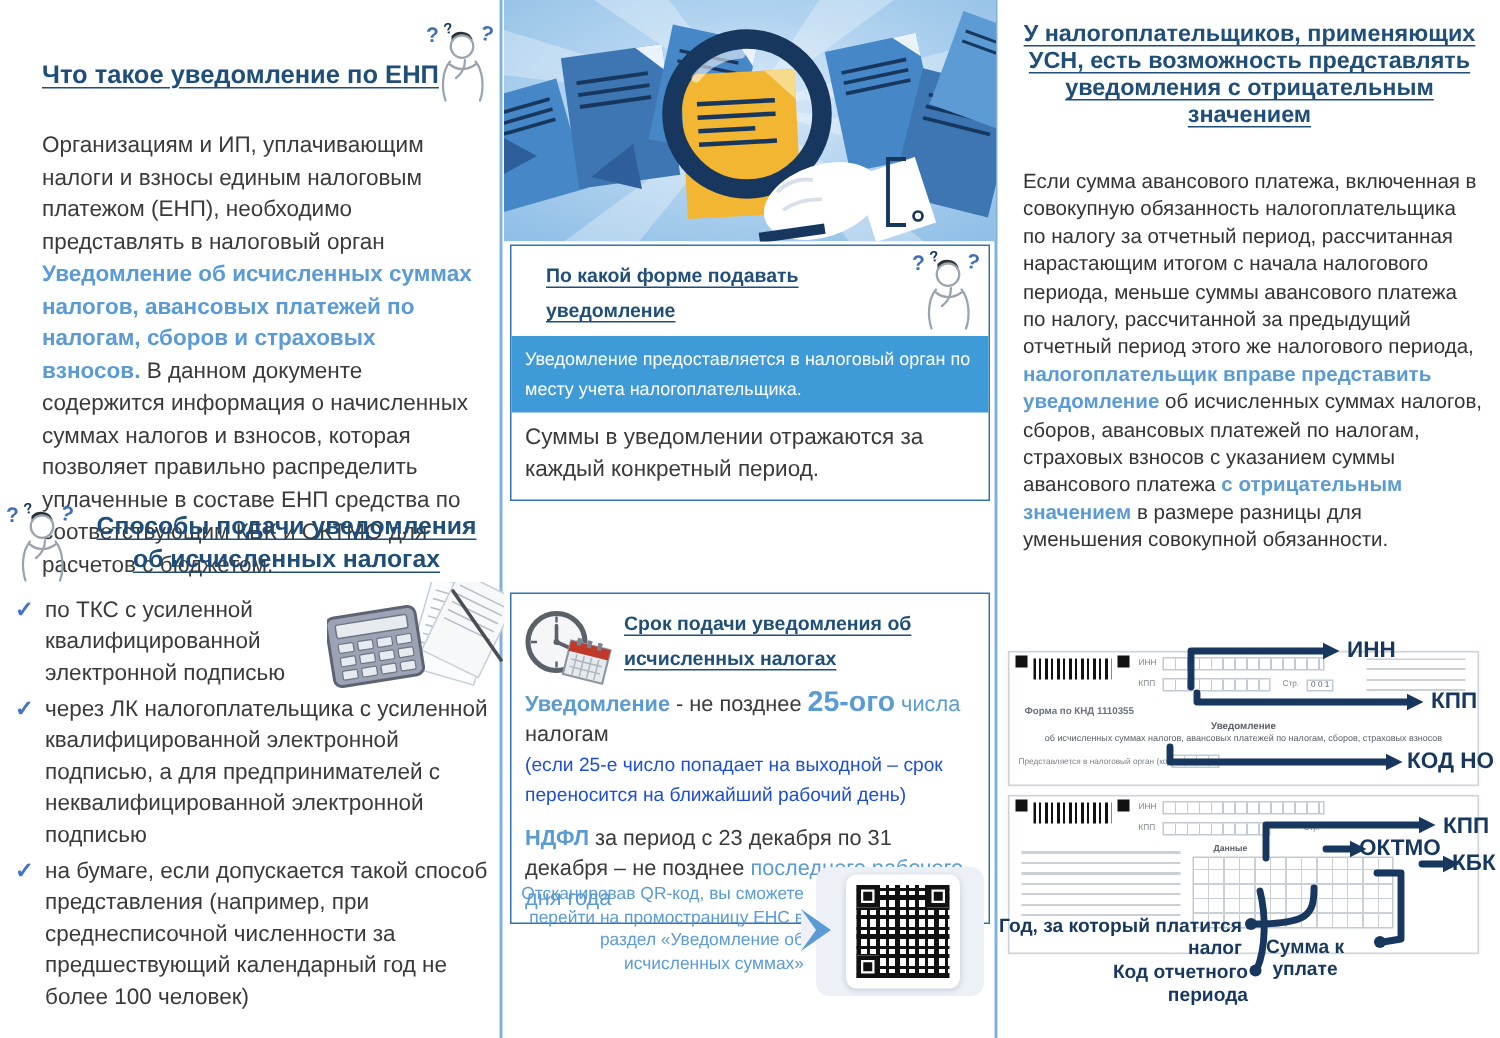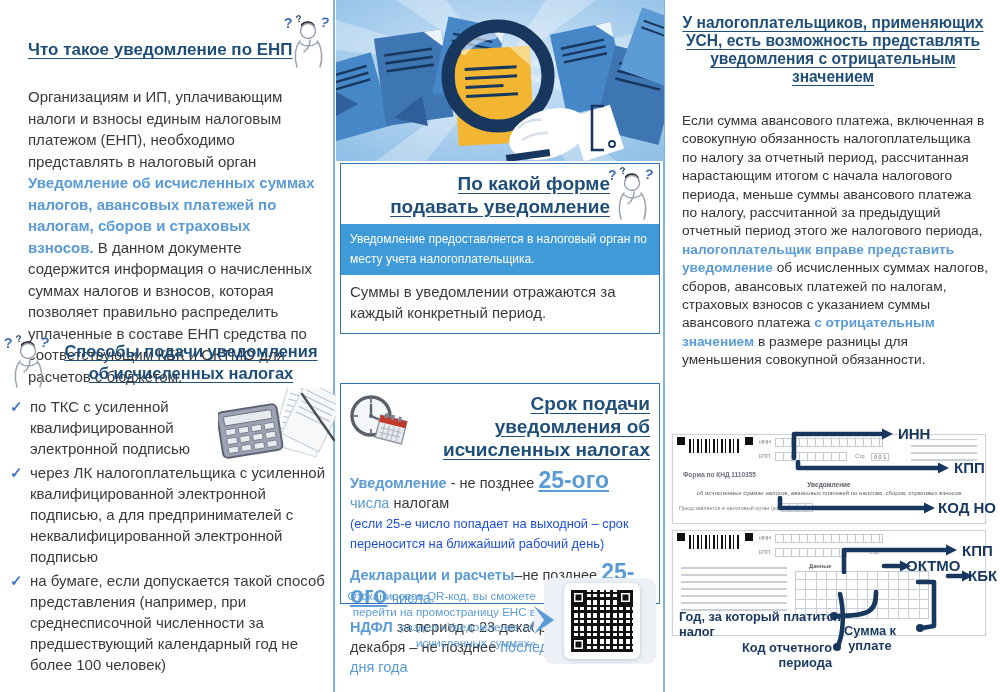--- a/index.html
+++ b/index.html
@@ -25,31 +25,31 @@
   .l-list li { position:relative; padding-left:20px; margin-bottom:3px; }
   .l-list li:first-child { width:225px; }
   .check { position:absolute; left:0; top:0; color:#4472C4; font-weight:bold; }
   .doodle { position:absolute; }
   .calc-img { position:absolute; left:218px; top:388px; }
   
   .col-mid { position:absolute; left:336px; top:0; width:328px; height:692px; }
   .hero { position:absolute; left:0; top:0; width:328px; height:161px; }
   .mbox { position:absolute; left:4px; width:320px; background:#fff; border:1.4px solid #3273B5; padding:6px 9px; }
   .mbox1 { top:163px; }
-  .mbox2 { top:383px; height:221px; }
-  .m-title { text-align:right; font-size:19px; line-height:23px; }
+  .mbox2 { top:395px; height:221px; }
+  .m-title { text-align:left; font-size:13px; line-height:23px; }
   .mbox1 .m-title { padding:2px 40px 0 14px; }
   .mbox2 .m-title { padding:2px 0 0 66px; }
   .m-lead { margin-top:6px; font-size:15px; line-height:21px; }
   .m-lead .hl { font-size:16px; }
   .m-band { margin:6px -9px; background:#3E9BD8; color:#ffffff; font-size:12px; line-height:20px; padding:5px 9px 6px 9px; }
   .m-note { font-size:15px; line-height:21px; padding-bottom:4px; }
   .clockcal { position:absolute; left:6px; top:8px; }
   .d-para { margin-top:9px; font-size:14.5px; line-height:20px; }
-  .d-num { font-size:23px;text-decoration:underline; }
+  .d-num { font-size:19px; }
   .d-note { font-size:12.8px; line-height:16.5px; color:#1d4ed8; margin-top:1px; }
   .qr-zone { position:absolute; left:8px; top:578px; width:314px; height:88px; }
   .qr-panel { position:absolute; right:2px; top:0; width:112px; height:86px; background:#EDF1F7; border-radius:9px; }
   .qr-flag { position:absolute; left:-10px; top:28px; width:0; height:0;
              border-top:14px solid transparent; border-bottom:14px solid transparent; border-left:20px solid #5B9BD5; }
   .qr-flag:before { content:""; position:absolute; left:-20px; top:-14px; border-top:14px solid transparent; border-bottom:14px solid transparent; border-left:10px solid #EDF1F7; }
   .qr-card { position:absolute; right:16px; top:5px; width:76px; height:76px; background:#fff; border-radius:7px;
              box-shadow:0 1px 4px rgba(60,80,110,.25); }
   .qr-code { position:absolute; left:7px; top:7px; width:62px; height:62px;
              background:
@@ -306,21 +306,20 @@
               <line x1="36" y1="34" x2="36" y2="48"></line>
               <line x1="41" y1="34" x2="41" y2="48"></line>
               <line x1="46" y1="34" x2="46" y2="48"></line>
               <line x1="51" y1="34" x2="51" y2="48"></line>
             </g>
         </g>
       </svg>
       <div class="m-title sec-title">Срок подачи уведомления об исчисленных налогах</div>
       <p class="d-para"><span class="hl">Уведомление</span><span> - не позднее </span><span class="hl d-num">25-ого</span><span class="accent"> числа</span><span> налогам</span><br>
       <span class="d-note">(если 25-е число попадает на выходной – срок переносится на ближайший рабочий день)</span></p>
-      <p class="d-para"><span class="hl">Декларации и расчеты</span><span>–не позднее </span><span class="hl d-num">25-ого</span><span class="accent"> числа</span></p>
       <p class="d-para"><span class="hl">НДФЛ</span><span> за период с 23 декабря по 31 декабря – не позднее </span><span class="accent">последнего рабочего дня года</span></p>
     </div>
 
     <div class="qr-zone">
       <div class="qr-caption">Отсканировав QR-код, вы сможете перейти на промостраницу ЕНС в раздел «Уведомление об исчисленных суммах»</div>
       <div class="qr-panel">
         <div class="qr-flag"></div>
         <div class="qr-card">
           <div class="qr-code">
             <div class="qr-finder" style="left:0; top:0"></div>
@@ -401,18 +400,18 @@
           <polygon points="234,30.5 245,36 234,41.5"></polygon>
           <polygon points="296,40.5 307,46 296,51.5"></polygon>
           <circle cx="168" cy="86" r="4"></circle>
           <circle cx="254" cy="98" r="4"></circle>
           <circle cx="171" cy="117" r="4"></circle>
         </g>
       </svg>
       <div class="flabel" style="left:296px; top:12px">КПП</div>
       <div class="flabel" style="left:240px; top:27px">ОКТМО</div>
       <div class="flabel" style="left:302px; top:37px">КБК</div>
-      <div class="flabel-sm" style="left:13px; top:79px; width:162px; ">Год, за который платится налог</div>
+      <div class="flabel-sm" style="left:0px; top:79px; width:162px; text-align:right">Год, за который платится налог</div>
       <div class="flabel-sm" style="left:158px; top:93px; width:92px; text-align:center">Сумма к уплате</div>
       <div class="flabel-sm" style="left:28px; top:110px; width:138px; text-align:right">Код отчетного периода</div>
     </div>
   </div>
 </div>
 
 </body></html>

